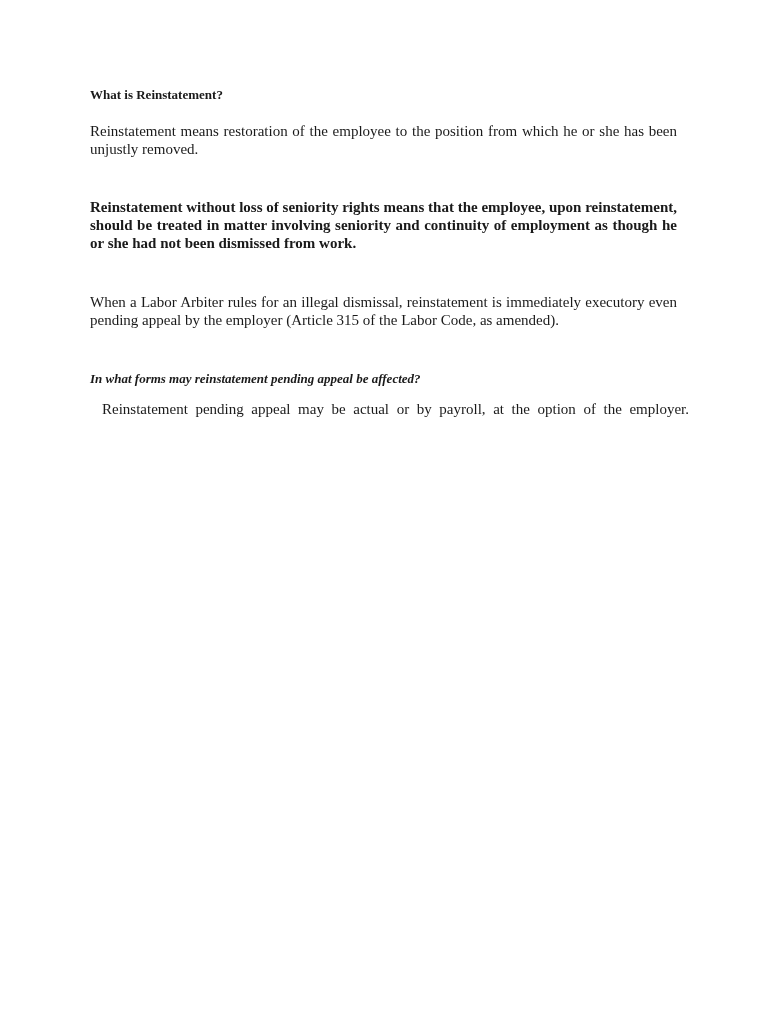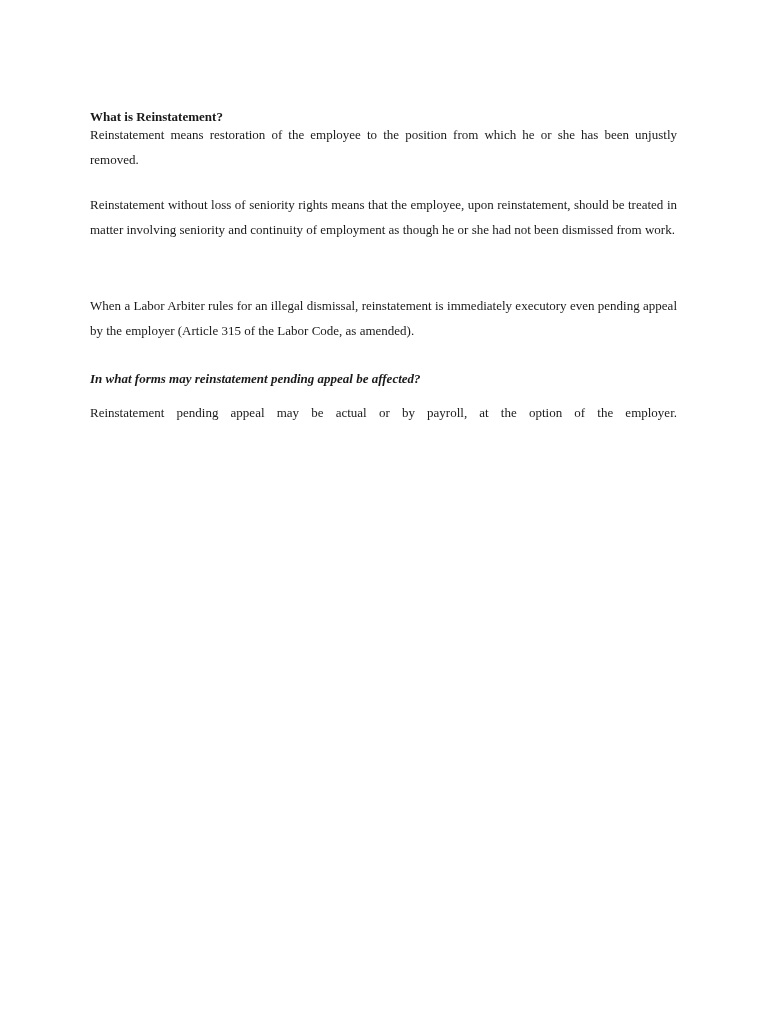--- a/index.html
+++ b/index.html
@@ -1,26 +1,26 @@
 <!DOCTYPE html>
 <html><head>
 <meta charset="utf-8">
 <style>
   html, body { margin:0; padding:0; background:#ffffff; }
   body { width:768px; height:1024px; position:relative; overflow:hidden;
          font-family:"Liberation Serif", serif; color:#1a1a1a; }
   .page { position:absolute; left:90px; top:0; width:587px; }
   .heading { position:absolute; left:0; font-weight:bold; font-size:13px; margin:0; white-space:nowrap; }
-  .para { position:absolute; left:0; width:587px; font-size:13px; line-height:25px;
+  .para { position:absolute; left:0; width:587px; font-size:15px; line-height:18px;
           text-align:justify; margin:0; }
-  .para.last { text-align-last:justify; }
+  .para.last { text-align-last:justify;margin-left:12px; }
 </style>
 </head>
 <body>
 
 <div class="page">
-  <h2 class="heading" style="top:109px;">What is Reinstatement?</h2>
+  <h2 class="heading" style="top:87px;">What is Reinstatement?</h2>
   <p class="para" style="top:122px;">Reinstatement means restoration of the employee to the position from which he or she has been unjustly removed.</p>
-  <p class="para" style="top:192px;">Reinstatement without loss of seniority rights means that the employee, upon reinstatement, should be treated in matter involving seniority and continuity of employment as though he or she had not been dismissed from work.</p>
+  <p class="para" style="top:198px;font-weight:bold;">Reinstatement without loss of seniority rights means that the employee, upon reinstatement, should be treated in matter involving seniority and continuity of employment as though he or she had not been dismissed from work.</p>
   <p class="para" style="top:293px;">When a Labor Arbiter rules for an illegal dismissal, reinstatement is immediately executory even pending appeal by the employer (Article 315 of the Labor Code, as amended).</p>
   <h2 class="heading" style="top:371px;font-style:italic;">In what forms may reinstatement pending appeal be affected?</h2>
   <p class="para last" style="top:400px;">Reinstatement pending appeal may be actual or by payroll, at the option of the employer.</p>
 </div>
 
 </body></html>

